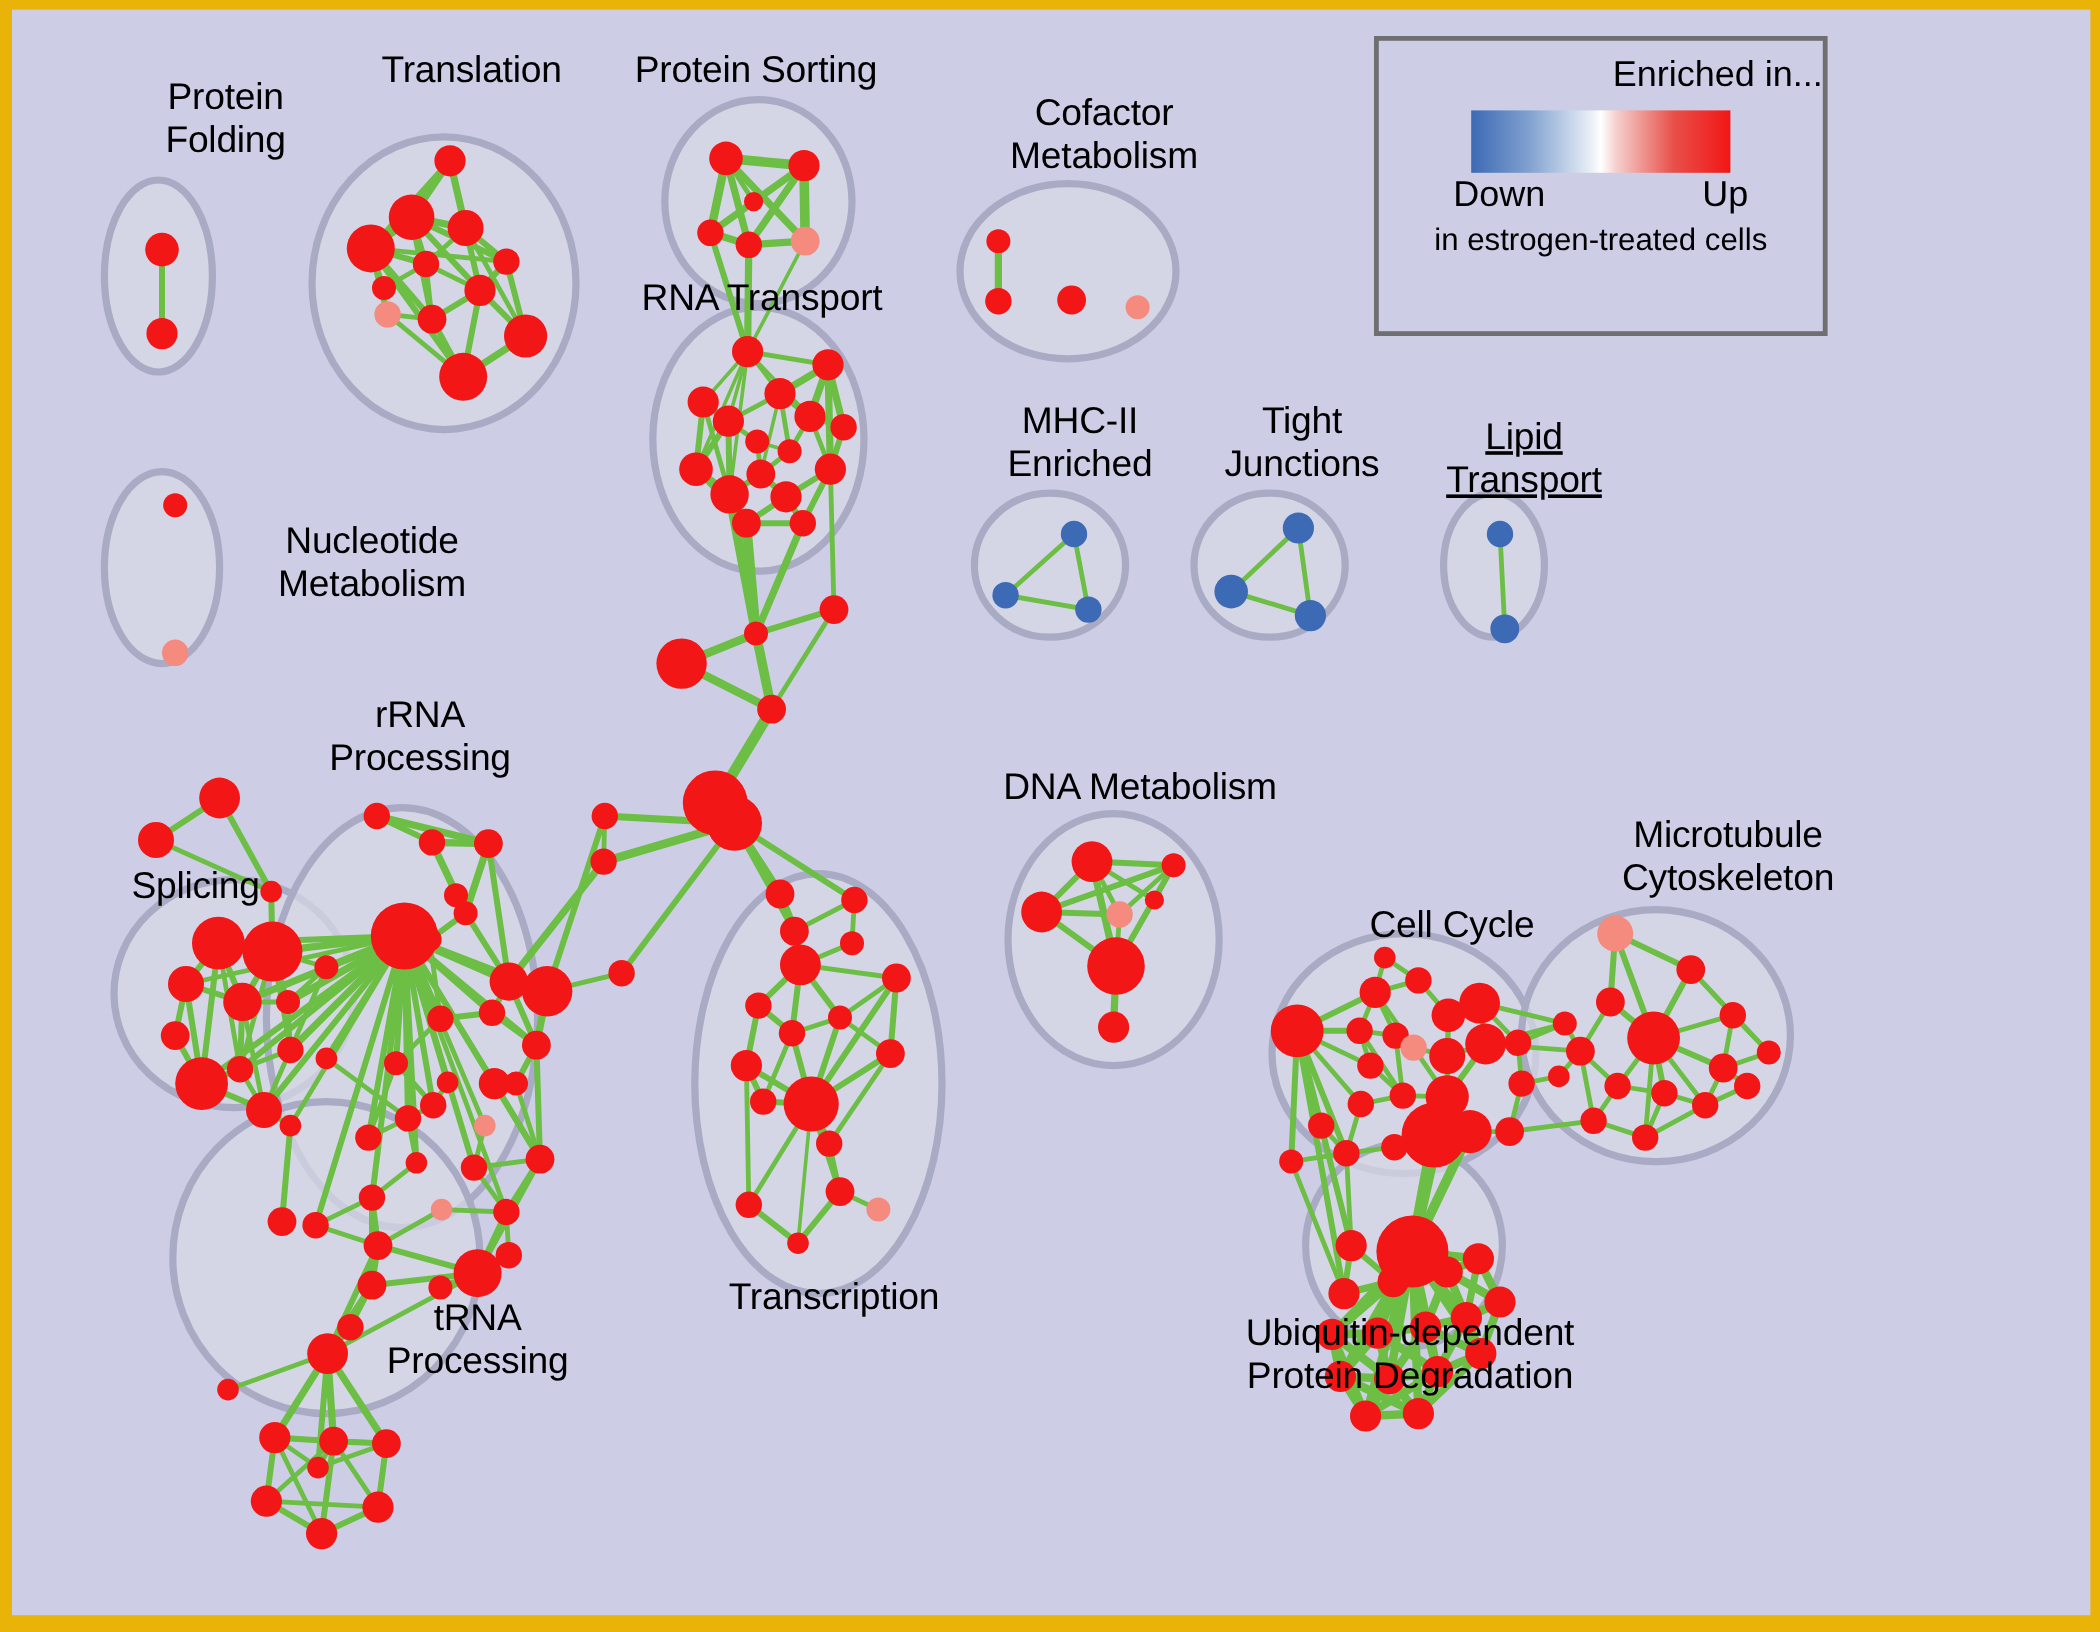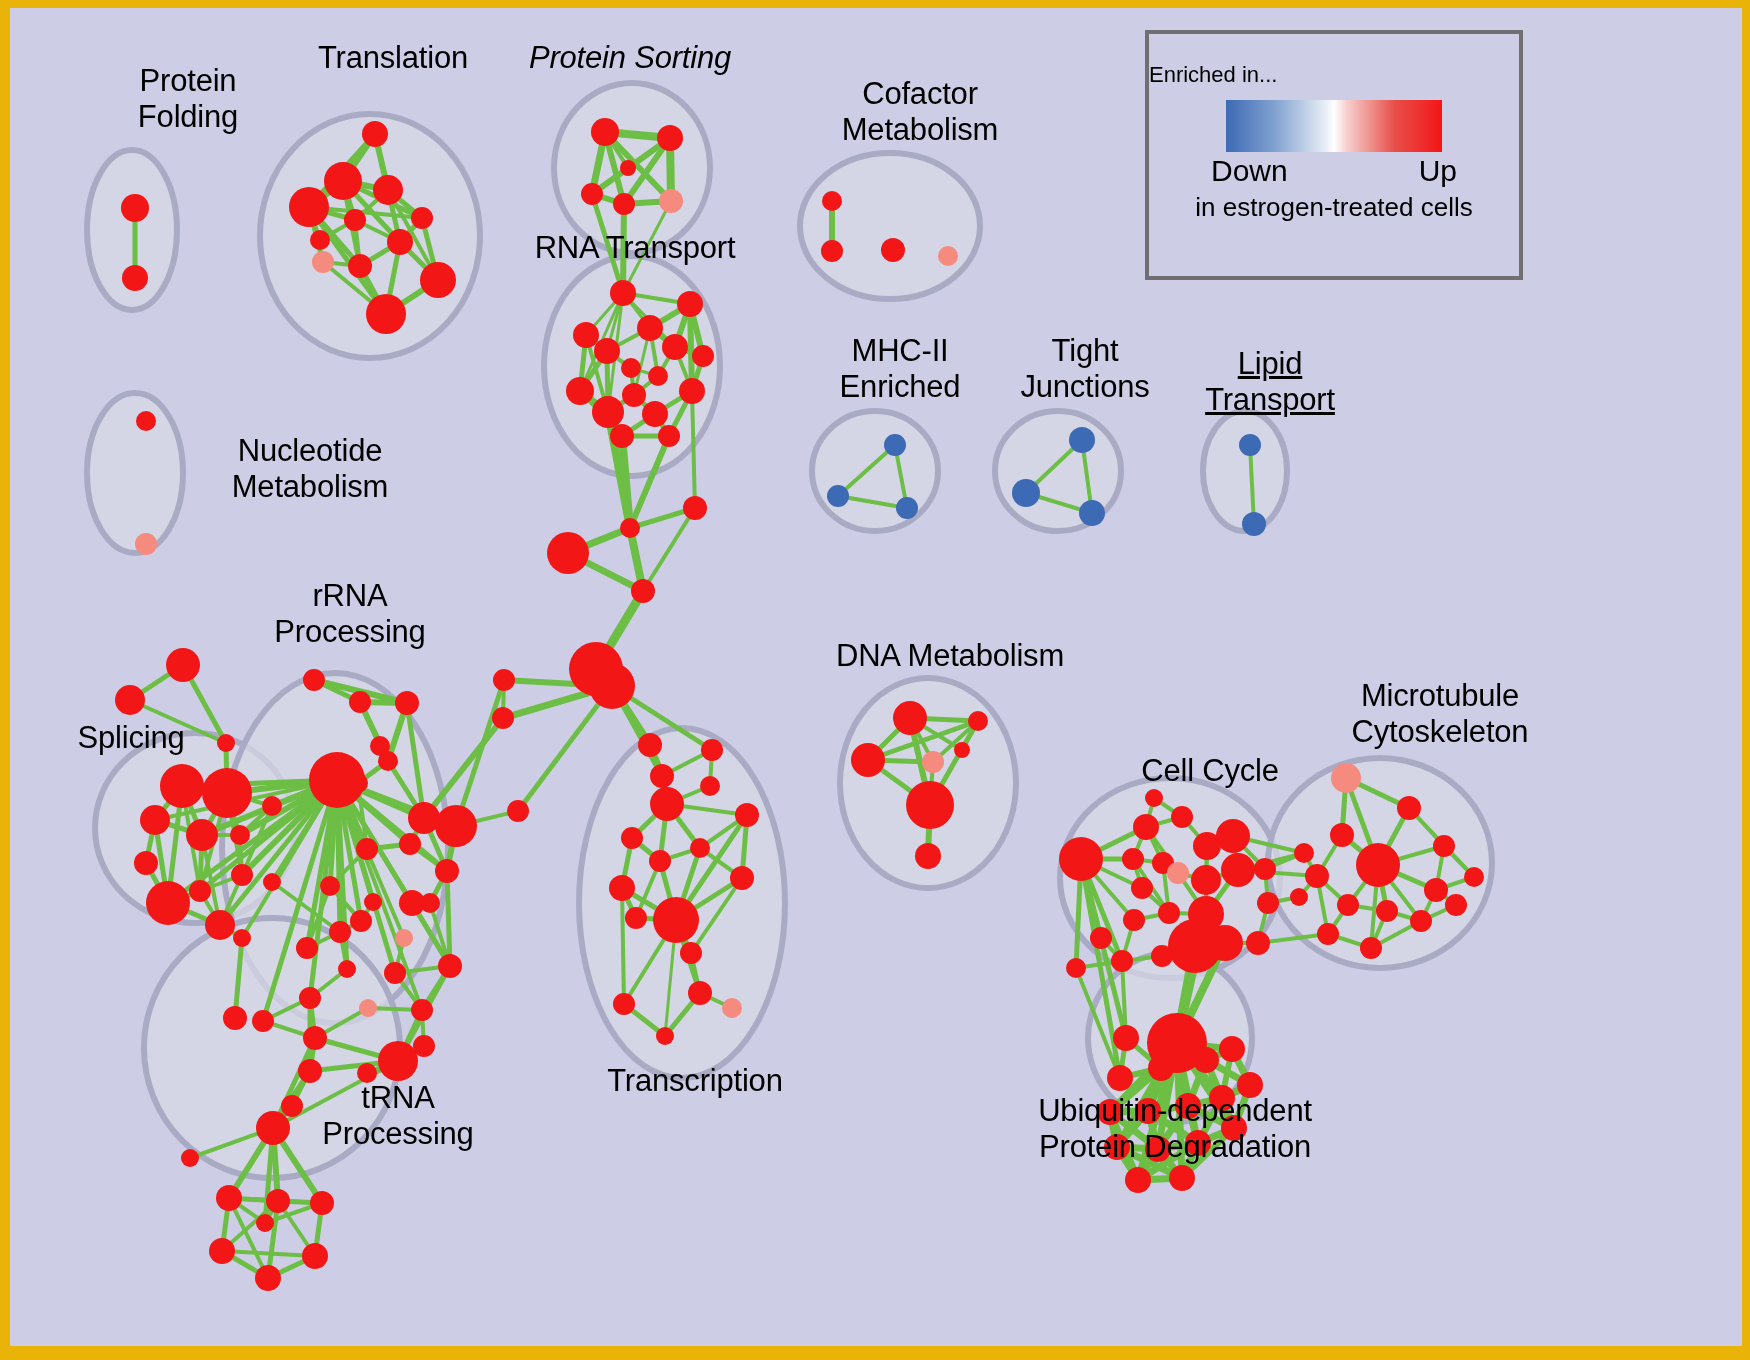--- a/index.html
+++ b/index.html
@@ -2,21 +2,21 @@
 <html><head>
 <meta charset="utf-8">
 <style>
   html,body{margin:0;padding:0;background:#ffffff;}
   body{width:1750px;height:1360px;font-family:"Liberation Sans",sans-serif;}
   #canvas{position:relative;width:1750px;height:1360px;overflow:hidden;background:#eab308;}
   #plot{position:absolute;left:10px;top:8px;width:1732px;height:1338px;background:#cdcee5;}
   svg.net{position:absolute;left:0;top:0;width:1732px;height:1338px;display:block;}
   .cluster-label{position:absolute;color:#000;font-size:31px;line-height:36px;text-align:center;white-space:pre-line;font-family:"Liberation Sans",sans-serif;letter-spacing:-0.2px;}
   #legend{position:absolute;left:1135px;top:22px;width:378px;height:250px;border:4px solid #6f6f72;background:#cdcee5;box-sizing:border-box;}
-  #legend .title{text-align:left;font-size:22px;color:#000;margin-top:28px;}
+  #legend .title{text-align:right;font-size:30px;color:#000;margin-top:12px;}
   #legend .bar{margin:12px auto 0 auto;width:216px;height:52px;
       background:linear-gradient(to right,#3d6ab4 0%,#7fa0cf 22%,#e8eef6 46%,#ffffff 50%,#f5cfcd 56%,#e8504a 78%,#f21616 100%);}
   #legend .ends{display:flex;justify-content:space-between;width:246px;margin:2px auto 0 auto;font-size:30px;gap:32px;}
   #legend .sub{text-align:center;font-size:26px;line-height:31px;margin-top:4px;}
 </style>
 </head>
 <body>
 
 <div id="canvas">
   <div id="plot">
@@ -682,35 +682,35 @@
           <circle cx="1224" cy="1120" r="13" fill="#f21616"></circle>
           <circle cx="1128" cy="1172" r="13" fill="#f21616"></circle>
           <circle cx="1172" cy="1170" r="13" fill="#f21616"></circle>
         </g>
       </svg>
 
     <div id="labels">
         <div class="cluster-label" style="left: 78px; top: 55px; width: 200px;">Protein
 Folding</div>
         <div class="cluster-label" style="left: 268px; top: 32px; width: 230px;">Translation</div>
-        <div class="cluster-label" style="left: 490px; top: 32px; width: 260px; font-style: italic;">Protein Sorting</div>
+        <div class="cluster-label" style="left: 490px; top: 32px; width: 260px;">Protein Sorting</div>
         <div class="cluster-label" style="left: 500px; top: 222px; width: 250px;">RNA Transport</div>
         <div class="cluster-label" style="left: 795px; top: 68px; width: 230px;">Cofactor
 Metabolism</div>
         <div class="cluster-label" style="left: 790px; top: 325px; width: 200px;">MHC-II
 Enriched</div>
         <div class="cluster-label" style="left: 975px; top: 325px; width: 200px;">Tight
 Junctions</div>
         <div class="cluster-label" style="left: 1160px; top: 338px; width: 200px; text-decoration: underline;">Lipid
 Transport</div>
         <div class="cluster-label" style="left: 185px; top: 425px; width: 230px;">Nucleotide
 Metabolism</div>
         <div class="cluster-label" style="left: 240px; top: 570px; width: 200px;">rRNA
 Processing</div>
-        <div class="cluster-label" style="left: 36px; top: 712px; width: 170px;">Splicing</div>
+        <div class="cluster-label" style="left: 68px; top: 712px; width: 170px;">Splicing</div>
         <div class="cluster-label" style="left: 288px; top: 1072px; width: 200px; text-align: center;">tRNA
 Processing</div>
         <div class="cluster-label" style="left: 565px; top: 1055px; width: 240px;">Transcription</div>
         <div class="cluster-label" style="left: 800px; top: 630px; width: 280px;">DNA Metabolism</div>
         <div class="cluster-label" style="left: 1090px; top: 745px; width: 220px;">Cell Cycle</div>
         <div class="cluster-label" style="left: 1300px; top: 670px; width: 260px;">Microtubule
 Cytoskeleton</div>
         <div class="cluster-label" style="left: 985px; top: 1085px; width: 360px;">Ubiquitin-dependent
 Protein Degradation</div>
       </div>

